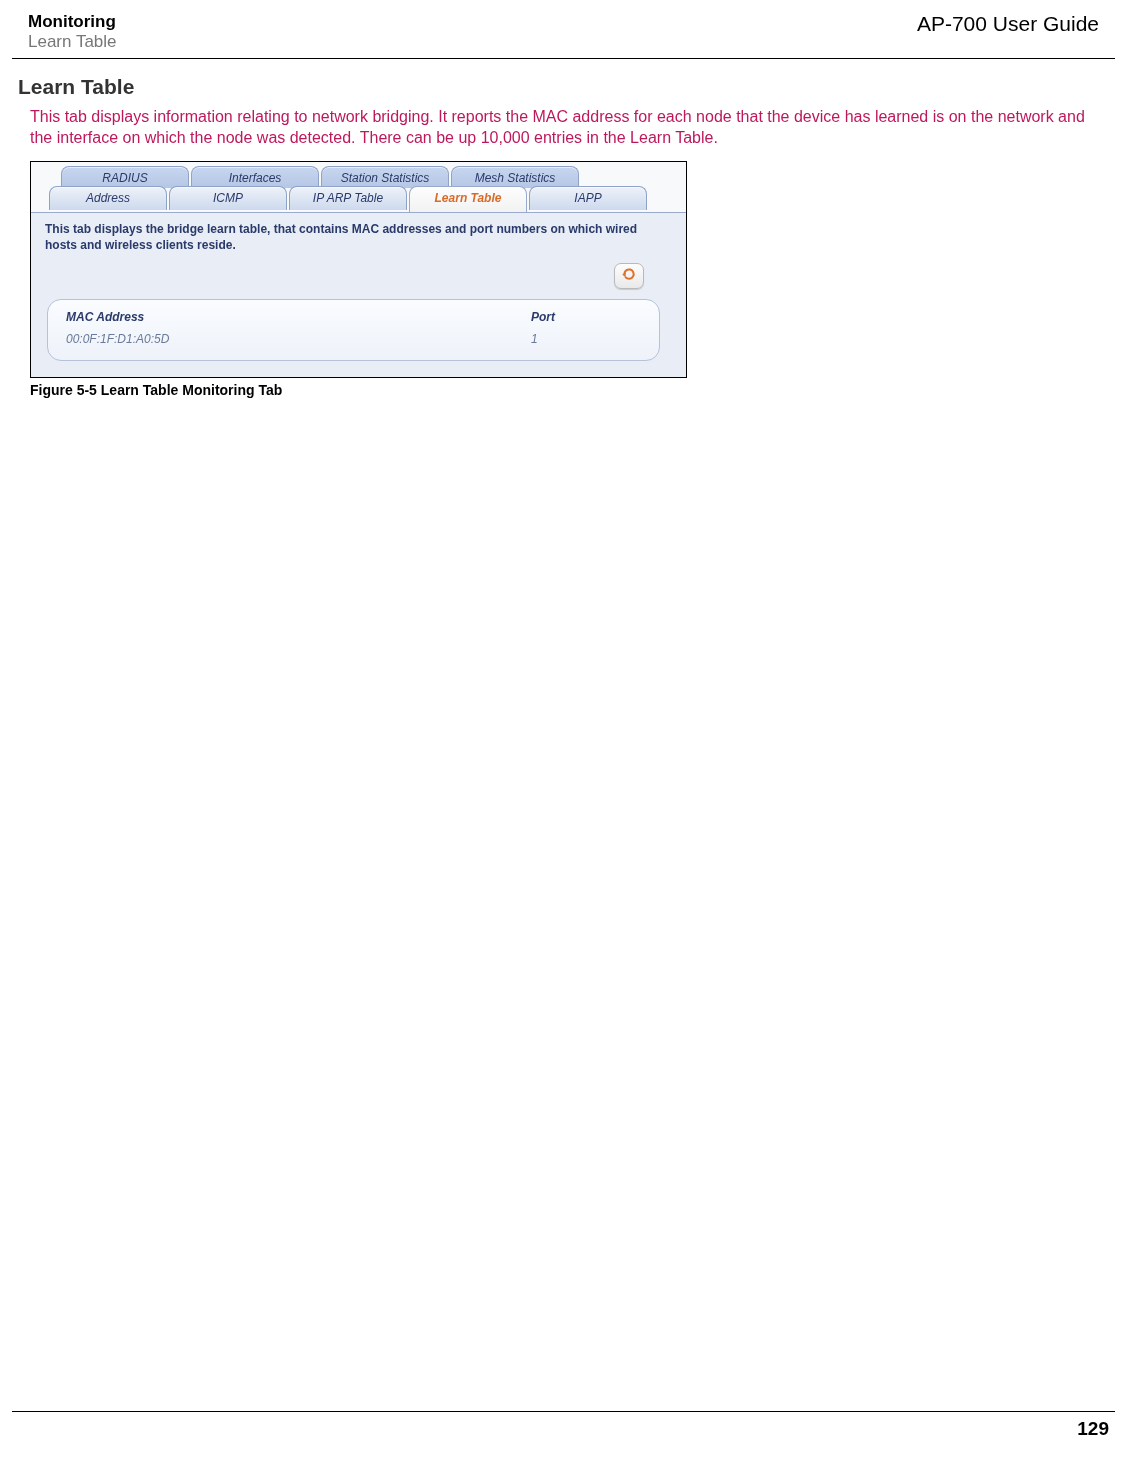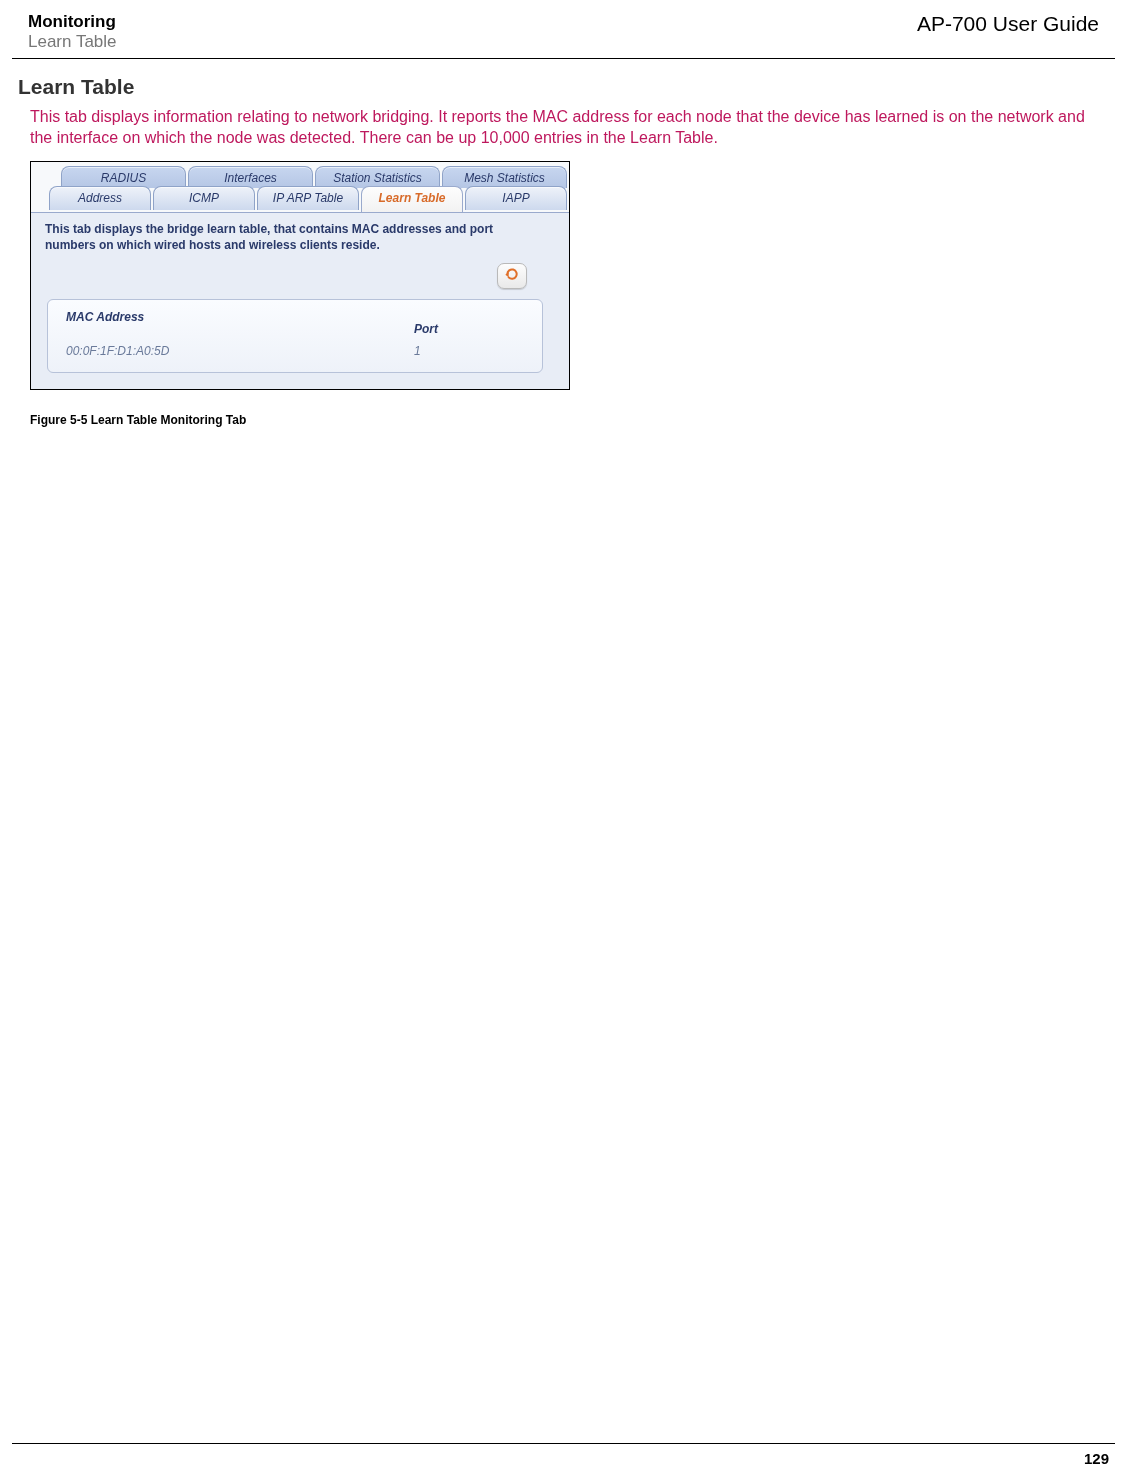--- a/index.html
+++ b/index.html
@@ -31,29 +31,29 @@
     margin-left: -6px;
   }
   .body-text {
     font-size: 16px;
     line-height: 1.3;
     color: #be185d;
     margin-bottom: 12px;
     padding-left: 6px;
   }
   .figure-caption {
-    font-size: 12px;
-    font-weight: bold;
-    margin-top: 23px;
+    font-size: 14px;
+    font-weight: bold;
+    margin-top: 4px;
     padding-left: 6px;
   }
   
   .screenshot {
     border: 1px solid #000;
-    width: 540px;
+    width: 657px;
     background: linear-gradient(#f7f9fb, #f7f9fb);
     margin-left: 6px;
     position: relative;
   }
   .tabs-back-row, .tabs-front-row {
     display: flex;
     padding-left: 18px;
     position: relative;
   }
   .tabs-back-row { margin-top: 4px; margin-left: 12px; }
@@ -103,48 +103,48 @@
     justify-content: center;
     width: 30px; height: 26px;
     border: 1px solid #b9b9b9;
     border-radius: 7px;
     background: linear-gradient(#fdfdfd,#e9e9e9);
     box-shadow: 0 1px 1px rgba(0,0,0,0.15);
   }
   .refresh-btn svg { width: 16px; height: 16px; }
   .data-box {
     border: 1px solid #b7c2d9;
-    border-radius: 6px;
+    border-radius: 14px;
     background: linear-gradient(#fafcff,#eef2f9);
     padding: 10px 18px 14px 18px;
     margin: 0 2px;
   }
   .data-row { display: flex; }
   .col-mac { flex: 1; }
-  .col-port { width: 110px; margin-top: 12px; }
+  .col-port { width: 110px; }
   .col-head {
     color: #2a3a6a;
     font-weight: bold;
     font-size: 12px;
     font-style: italic;
   }
   .col-val {
     color: #6a7a9a;
     font-size: 12px;
     font-style: italic;
     margin-top: 8px;
   }
   .page-footer {
     position: absolute;
-    bottom: 1px;
+    bottom: 28px;
     left: 12px; right: 12px;
     border-top: 1px solid #000;
     text-align: right;
     padding: 6px 6px 0 0;
-    font-size: 15px;
+    font-size: 19px;
     font-weight: bold;
   }
 </style>
 </head>
 <body>
 
 <div class="page-header">
   <div class="left">
     <div class="hdr-title">Monitoring</div>
     <div class="hdr-sub">Learn Table</div>

